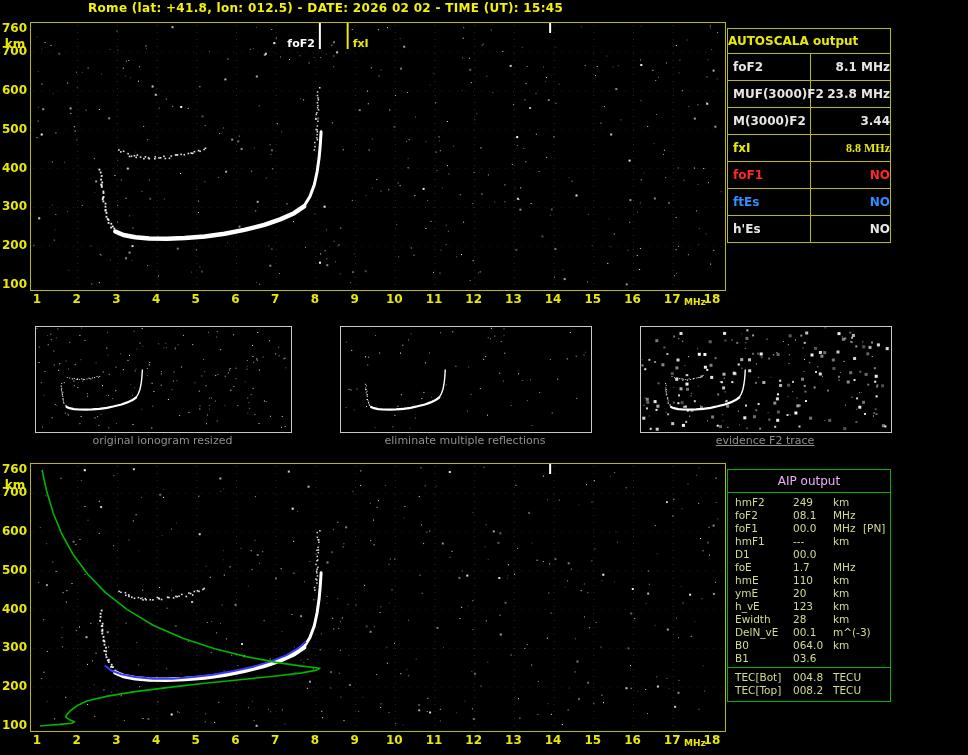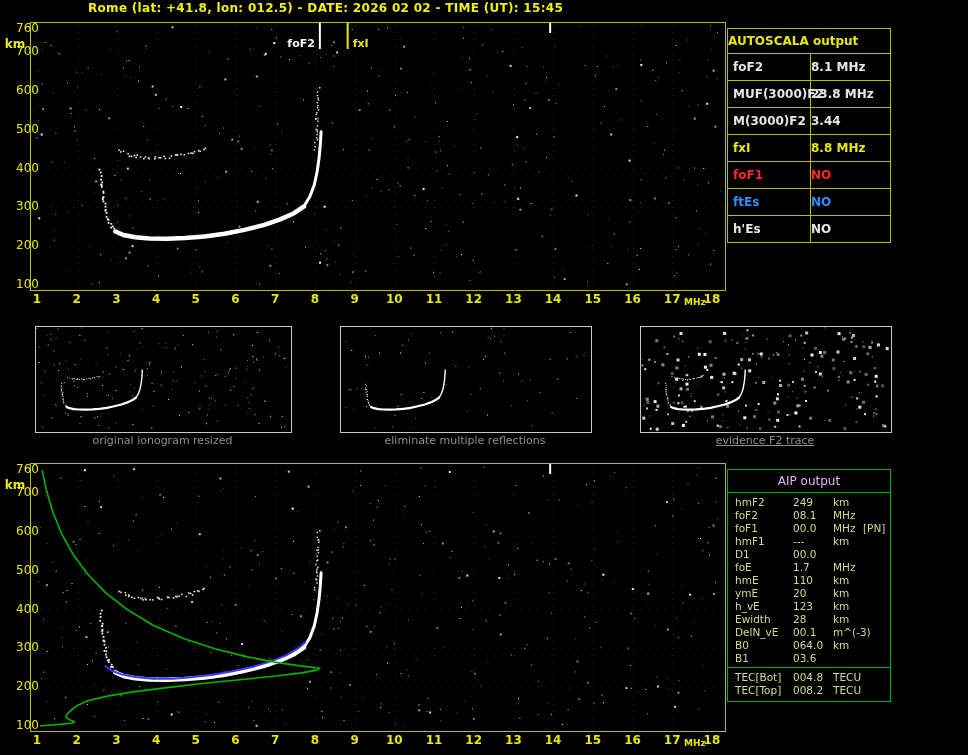--- a/index.html
+++ b/index.html
@@ -3,31 +3,31 @@
 <meta charset="utf-8">
 <style>
   html,body{margin:0;padding:0;background:#000;}
   #screen{position:relative;width:968px;height:755px;background:#000;overflow:hidden;
           font-family:"DejaVu Sans",sans-serif;}
   .title{position:absolute;left:88px;top:1px;color:#f2f20a;font-size:12px;font-weight:bold;letter-spacing:.3px;}
   .plotbox{position:absolute;border:1px solid #b9b906;background:#000;}
   #top-plot{left:30px;top:22px;width:694px;height:267px;}
   #bottom-plot{left:30px;top:463px;width:694px;height:267px;}
   svg text{font-family:"DejaVu Sans",sans-serif;}
-  .ytick{position:absolute;left:12px;width:27px;text-align:right;color:#e8e80a;font-size:12px;font-weight:normal;line-height:14px;}
+  .ytick{position:absolute;left:0;width:27px;text-align:right;color:#e8e80a;font-size:12px;font-weight:bold;line-height:14px;}
   .yunit{position:absolute;left:3px;width:24px;text-align:center;color:#e8e80a;font-size:12px;font-weight:bold;}
   .xtick{position:absolute;color:#e8e80a;font-size:12px;font-weight:bold;transform:translateX(-50%);line-height:14px;}
   .xunit{position:absolute;left:684px;color:#e8e80a;font-size:9px;font-weight:bold;}
   
   #autoscala-table{position:absolute;left:727px;top:28px;width:162px;border:1px solid #b9b906;background:#000;}
   .as-header{height:24px;line-height:24px;color:#e8e80a;font-size:12px;font-weight:bold;border-bottom:1px solid #b9b906;}
   .as-row{display:flex;height:26px;line-height:26px;border-bottom:1px solid #b9b906;font-size:12px;font-weight:bold;}
   .as-row:last-child{border-bottom:none;}
   .as-param{width:83px;padding-left:5px;border-right:1px solid #b9b906;box-sizing:border-box;}
-  .as-value{flex:1;text-align:left;}
+  .as-value{flex:1;text-align:right;}
   
   .thumb{position:absolute;top:326px;height:105px;border:1px solid #c8c8c8;background:#000;}
   #thumb-0{left:35px;width:255px;}
   #thumb-1{left:340px;width:250px;}
   #thumb-2{left:640px;width:250px;}
   .thumb-label{position:absolute;top:434px;text-align:center;color:#8f8f8f;font-size:11px;}
   #thumb-label-0{left:35px;width:255px;}
   #thumb-label-1{left:340px;width:250px;}
   #thumb-label-2{left:640px;width:250px;text-decoration:underline;}
   
@@ -580,21 +580,21 @@
         <div class="as-row">
           <div class="as-param" style="color: rgb(230, 230, 230);">MUF(3000)F2</div>
           <div class="as-value" style="color: rgb(230, 230, 230);">23.8 MHz</div>
         </div>
         <div class="as-row">
           <div class="as-param" style="color: rgb(230, 230, 230);">M(3000)F2</div>
           <div class="as-value" style="color: rgb(230, 230, 230);">3.44</div>
         </div>
         <div class="as-row">
           <div class="as-param" style="color: rgb(232, 232, 10);">fxI</div>
-          <div class="as-value" style="color: rgb(232, 232, 10);">8.8 MHz</div>
+          <div class="as-value" style="color: rgb(232, 232, 10); font-family: Liberation Serif, serif;">8.8 MHz</div>
         </div>
         <div class="as-row">
           <div class="as-param" style="color: rgb(255, 40, 40);">foF1</div>
           <div class="as-value" style="color: rgb(255, 40, 40);">NO</div>
         </div>
         <div class="as-row">
           <div class="as-param" style="color: rgb(47, 143, 255);">ftEs</div>
           <div class="as-value" style="color: rgb(47, 143, 255);">NO</div>
         </div>
         <div class="as-row">

